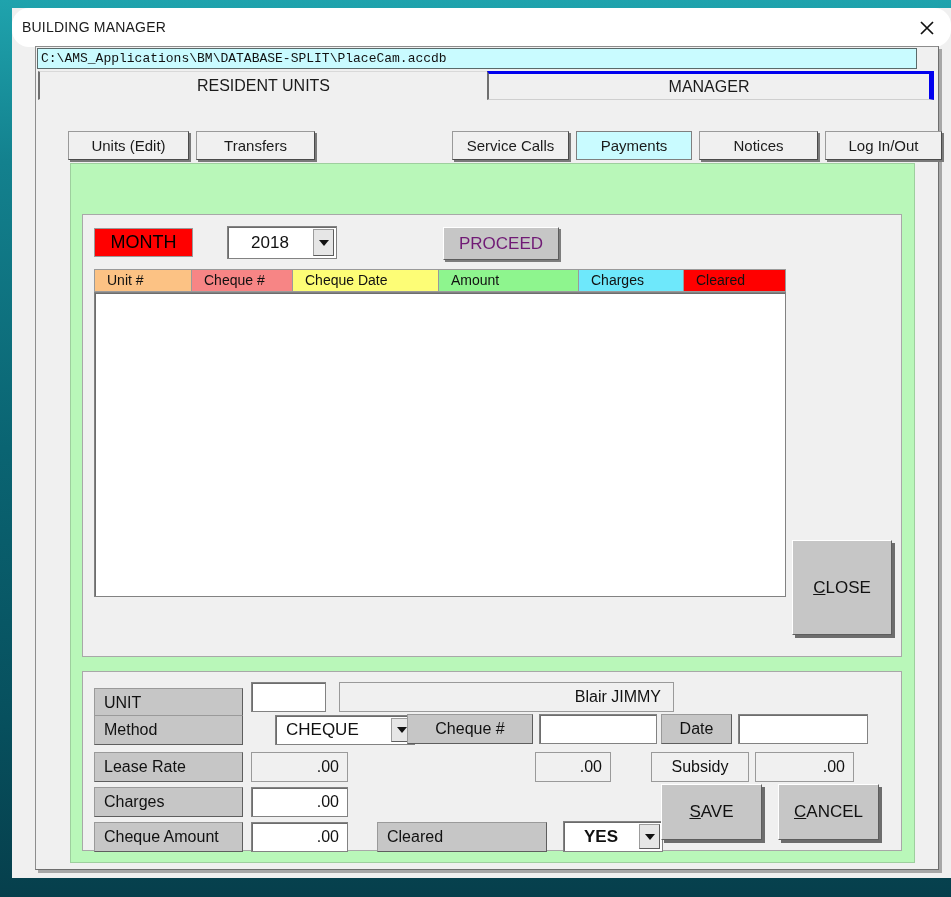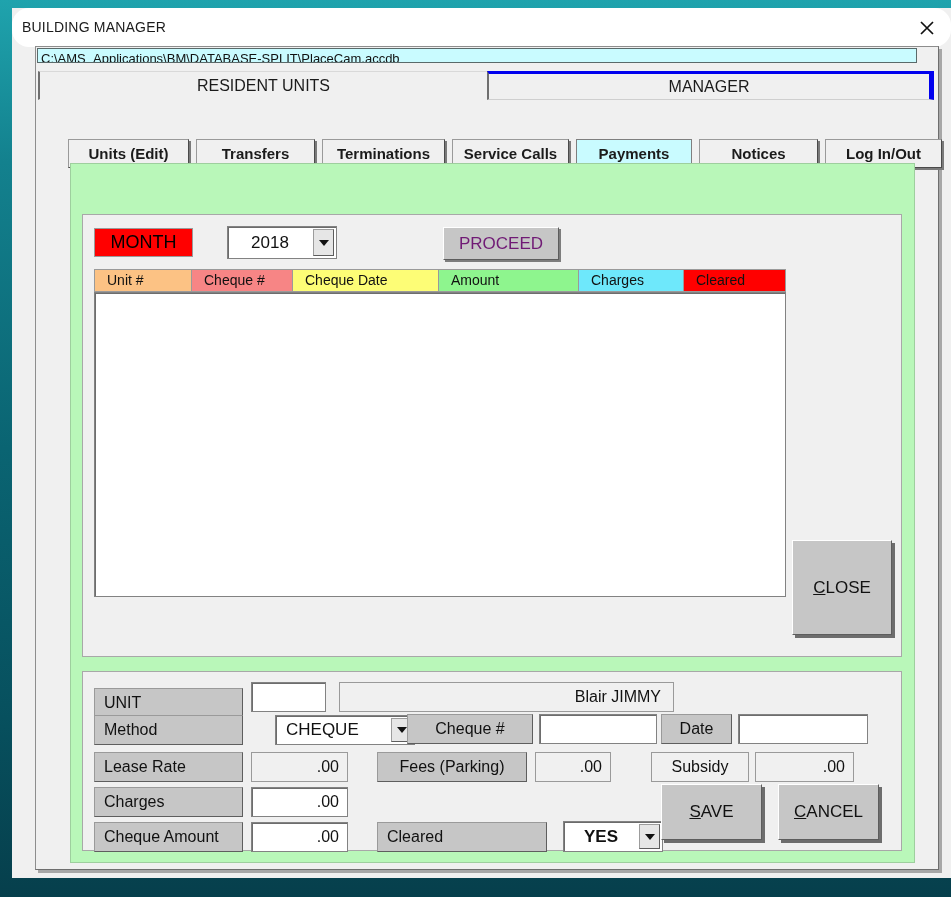--- a/index.html
+++ b/index.html
@@ -62,29 +62,30 @@
     border-right-color:#6e6e6e;
     border-bottom-color:#6e6e6e;
     box-sizing: border-box;
     box-shadow: 3px 3px 0 0 rgba(0,0,0,0.30);
   }
 
   
   #path-bar {
     position: absolute;
     left: 1px; top: 1px;
-    width: 880px; height: 15px;
+    width: 880px; height: 21px;
     background: #c9fbff;
     border: 1px solid #5a6a6a;
     box-sizing: border-box;
     font-size: 13px;
     color: #111;
     padding: 2px 0 0 3px;
     white-space: nowrap;
     overflow: hidden;
+    font-family: Liberation Mono, monospace;
   }
 
   
   #toptabs {
     position: absolute;
     left: 1px; top: 23px;
     width: 901px; height: 34px;
   }
   .toptab {
     position: absolute;
@@ -115,22 +116,22 @@
   #toptab-underline {
     position:absolute;
     left:1px; top:31px;
     width: 449px; height: 3px;
     background: #f0f0f0;
   }
 
   
   #subtabs {
     position: absolute;
-    left: 0; top: 92px;
-    width: 904px; height: 36px; font-weight: bold;
+    left: 0; top: 84px;
+    width: 904px; height: 36px;
   }
   .subtab {
     position: absolute;
     top: 0;
     height: 29px;
     box-sizing: border-box;
     background: #f0f0f0;
     border: 1px solid #9a9a9a;
     border-right-color:#4a4a4a;
     border-bottom-color:#4a4a4a;
@@ -381,21 +382,20 @@
 
     <div id="toptabs">
       <div class="toptab" id="toptab-resident">RESIDENT UNITS</div>
       <div id="toptab-underline"></div>
       <div class="toptab" id="toptab-reports">MANAGER</div>
     </div>
 
     <div id="subtabs">
       <div class="subtab" style="left:32px;  width:121px;">Units (Edit)</div>
       <div class="subtab" style="left:160px; width:119px;">Transfers</div>
-      <div class="subtab" style="left:286px; width:123px;">Terminations</div>
       <div class="subtab" style="left:416px; width:117px;">Service Calls</div>
       <div class="subtab active" style="left:540px; width:116px;">Payments</div>
       <div class="subtab" style="left:663px; width:119px;">Notices</div>
       <div class="subtab" style="left:789px; width:117px;">Log In/Out</div>
     </div>
 
     <div id="green-panel">
 
       <div id="grid-card">
 
@@ -440,21 +440,20 @@
               <span class="tri"></span>
             </div>
         </div>
         <div class="lbl center" style="left:324px; top:42px; width:126px;">Cheque #</div>
         <div class="fld" style="left:456px; top:42px; width:118px;"></div>
         <div class="lbl center" style="left:578px; top:42px; width:71px;">Date</div>
         <div class="fld" style="left:655px; top:42px; width:130px;"></div>
 
         <div class="lbl" style="left:11px;  top:80px;  width:149px;">Lease Rate</div>
         <div class="fld ro" style="left:168px; top:80px; width:97px;">.00</div>
-        <div class="lbl center" style="left:294px; top:80px; width:150px;">Fees (Parking)</div>
         <div class="fld ro" style="left:452px; top:80px; width:76px;">.00</div>
         <div class="lbl flat center" style="left:568px; top:80px; width:98px;">Subsidy</div>
         <div class="fld ro" style="left:672px; top:80px; width:99px;">.00</div>
 
         <div class="lbl" style="left:11px;  top:115px; width:149px;">Charges</div>
         <div class="fld" style="left:168px; top:115px; width:97px;">.00</div>
 
         <div class="lbl" style="left:11px;  top:150px; width:149px;">Cheque Amount</div>
         <div class="fld" style="left:168px; top:150px; width:97px;">.00</div>
         <div class="lbl" style="left:294px; top:150px; width:170px;">Cleared</div>

